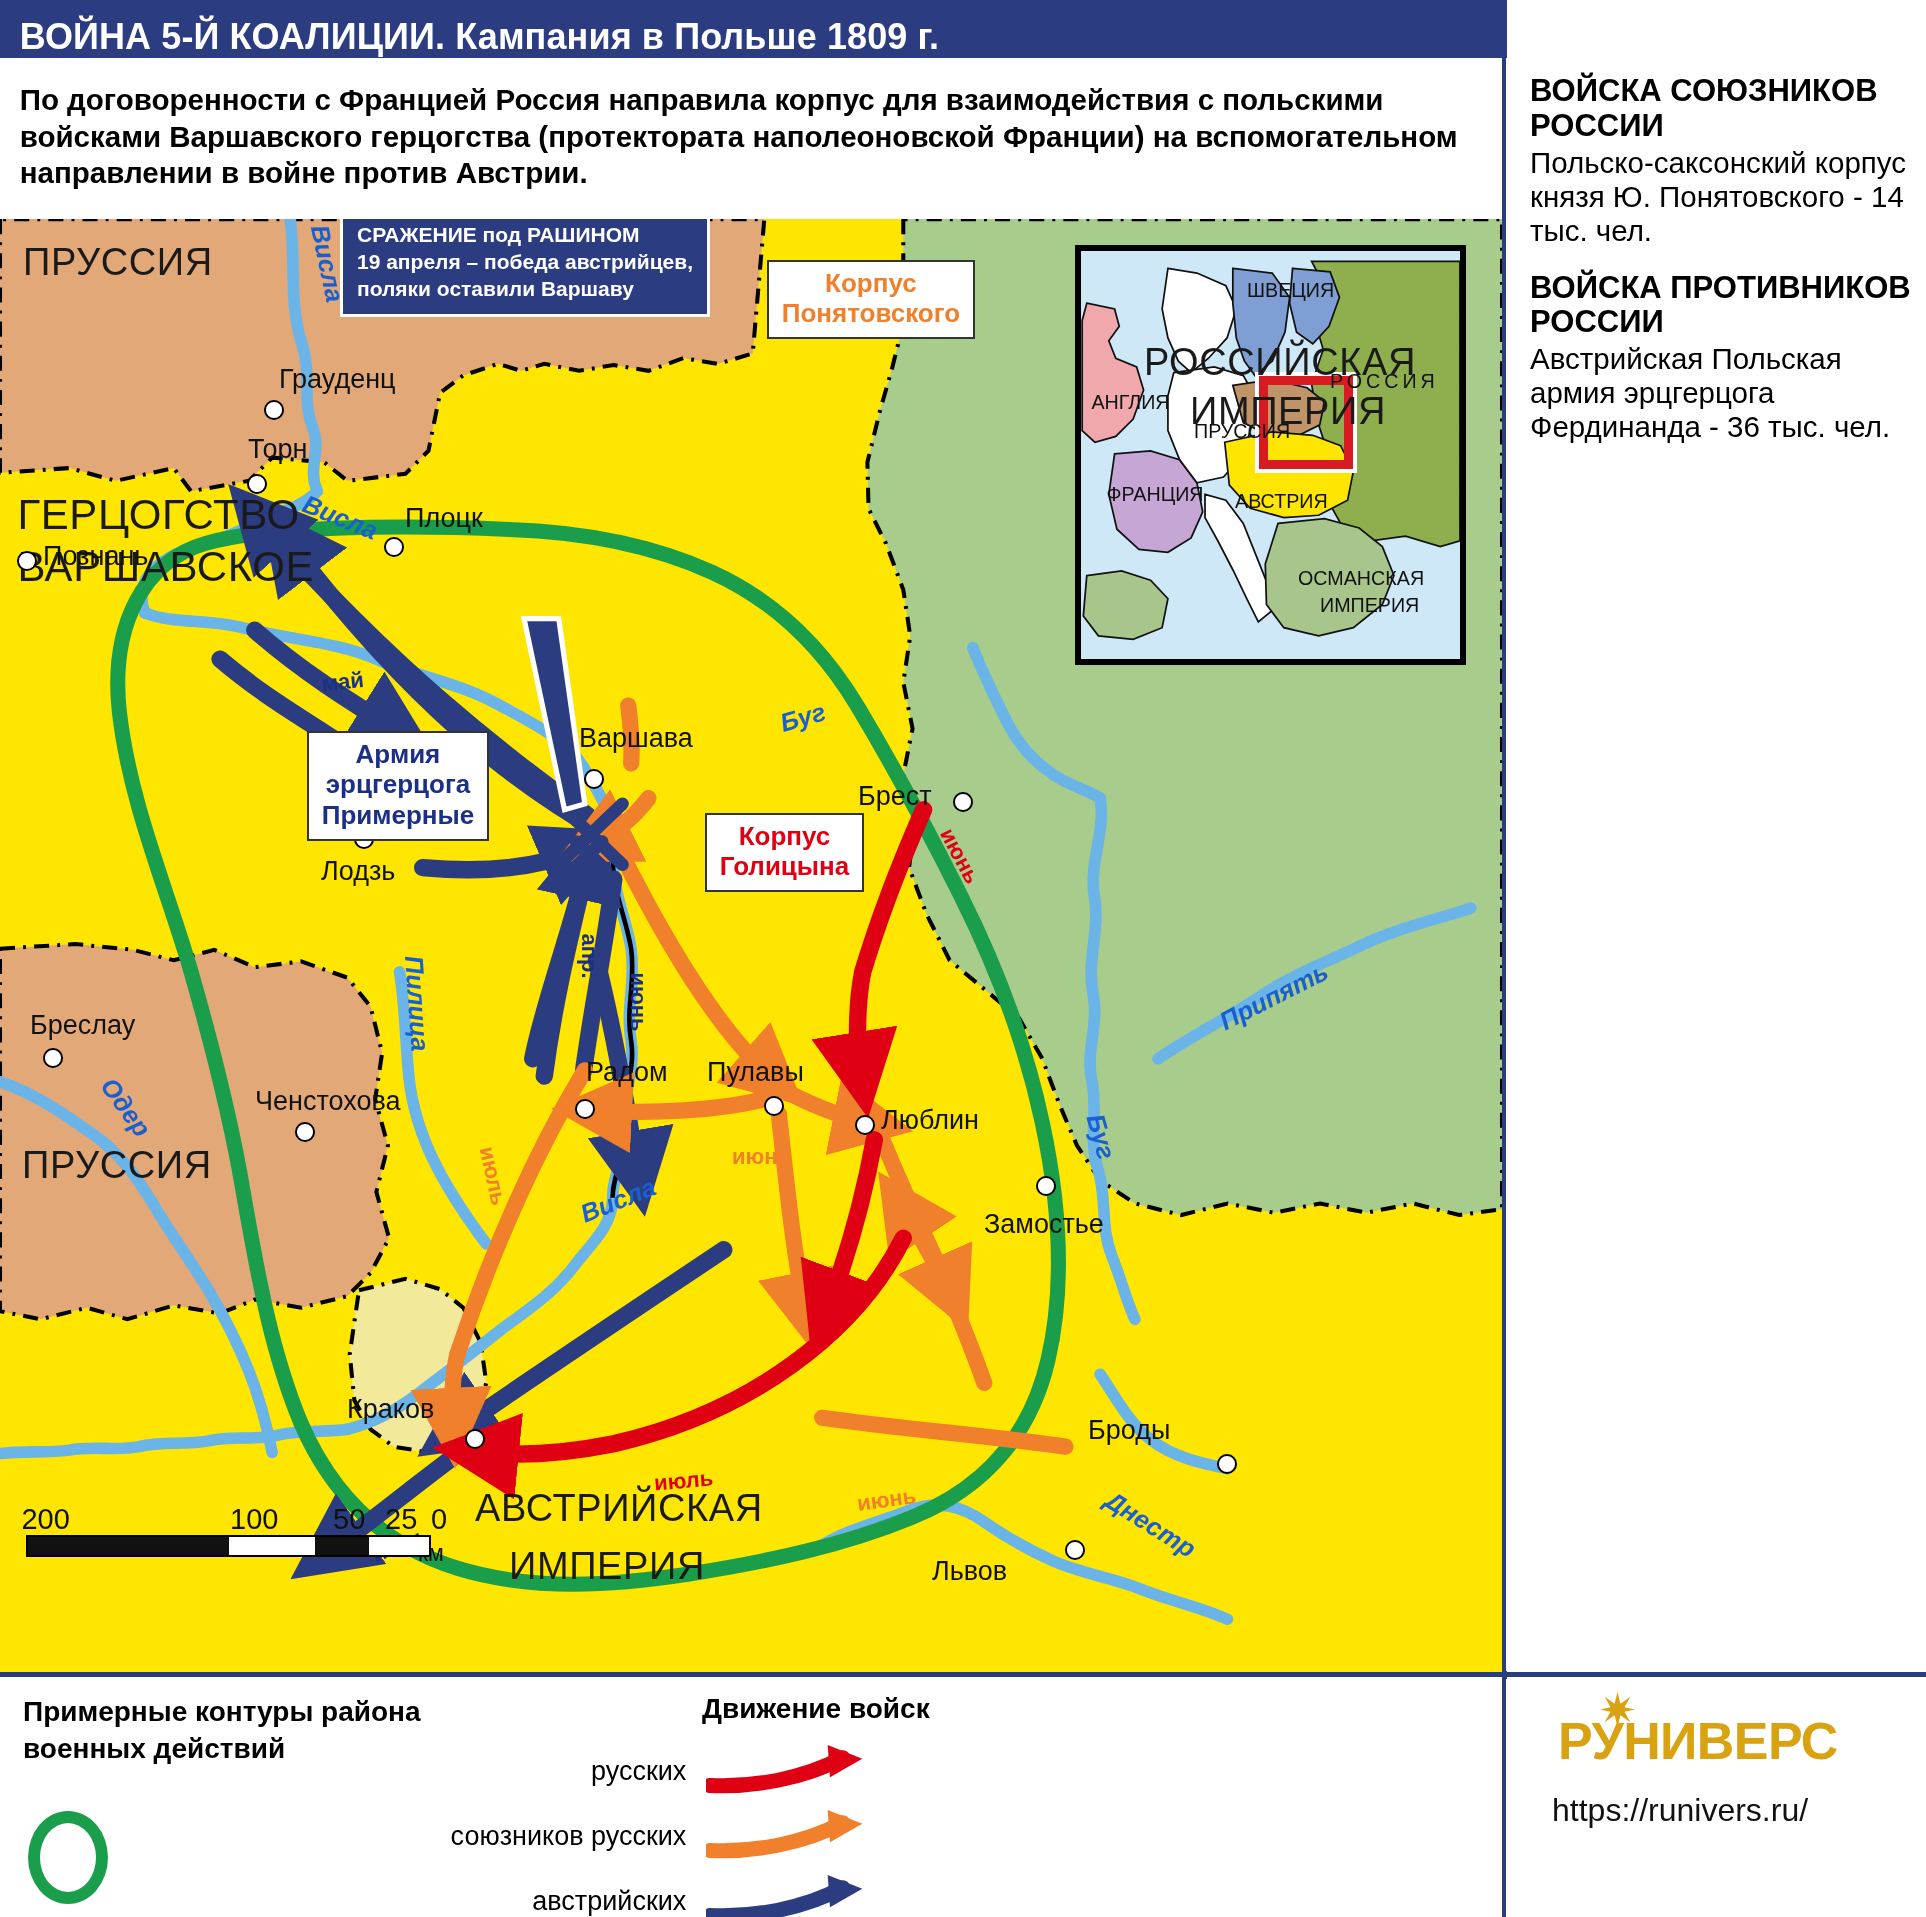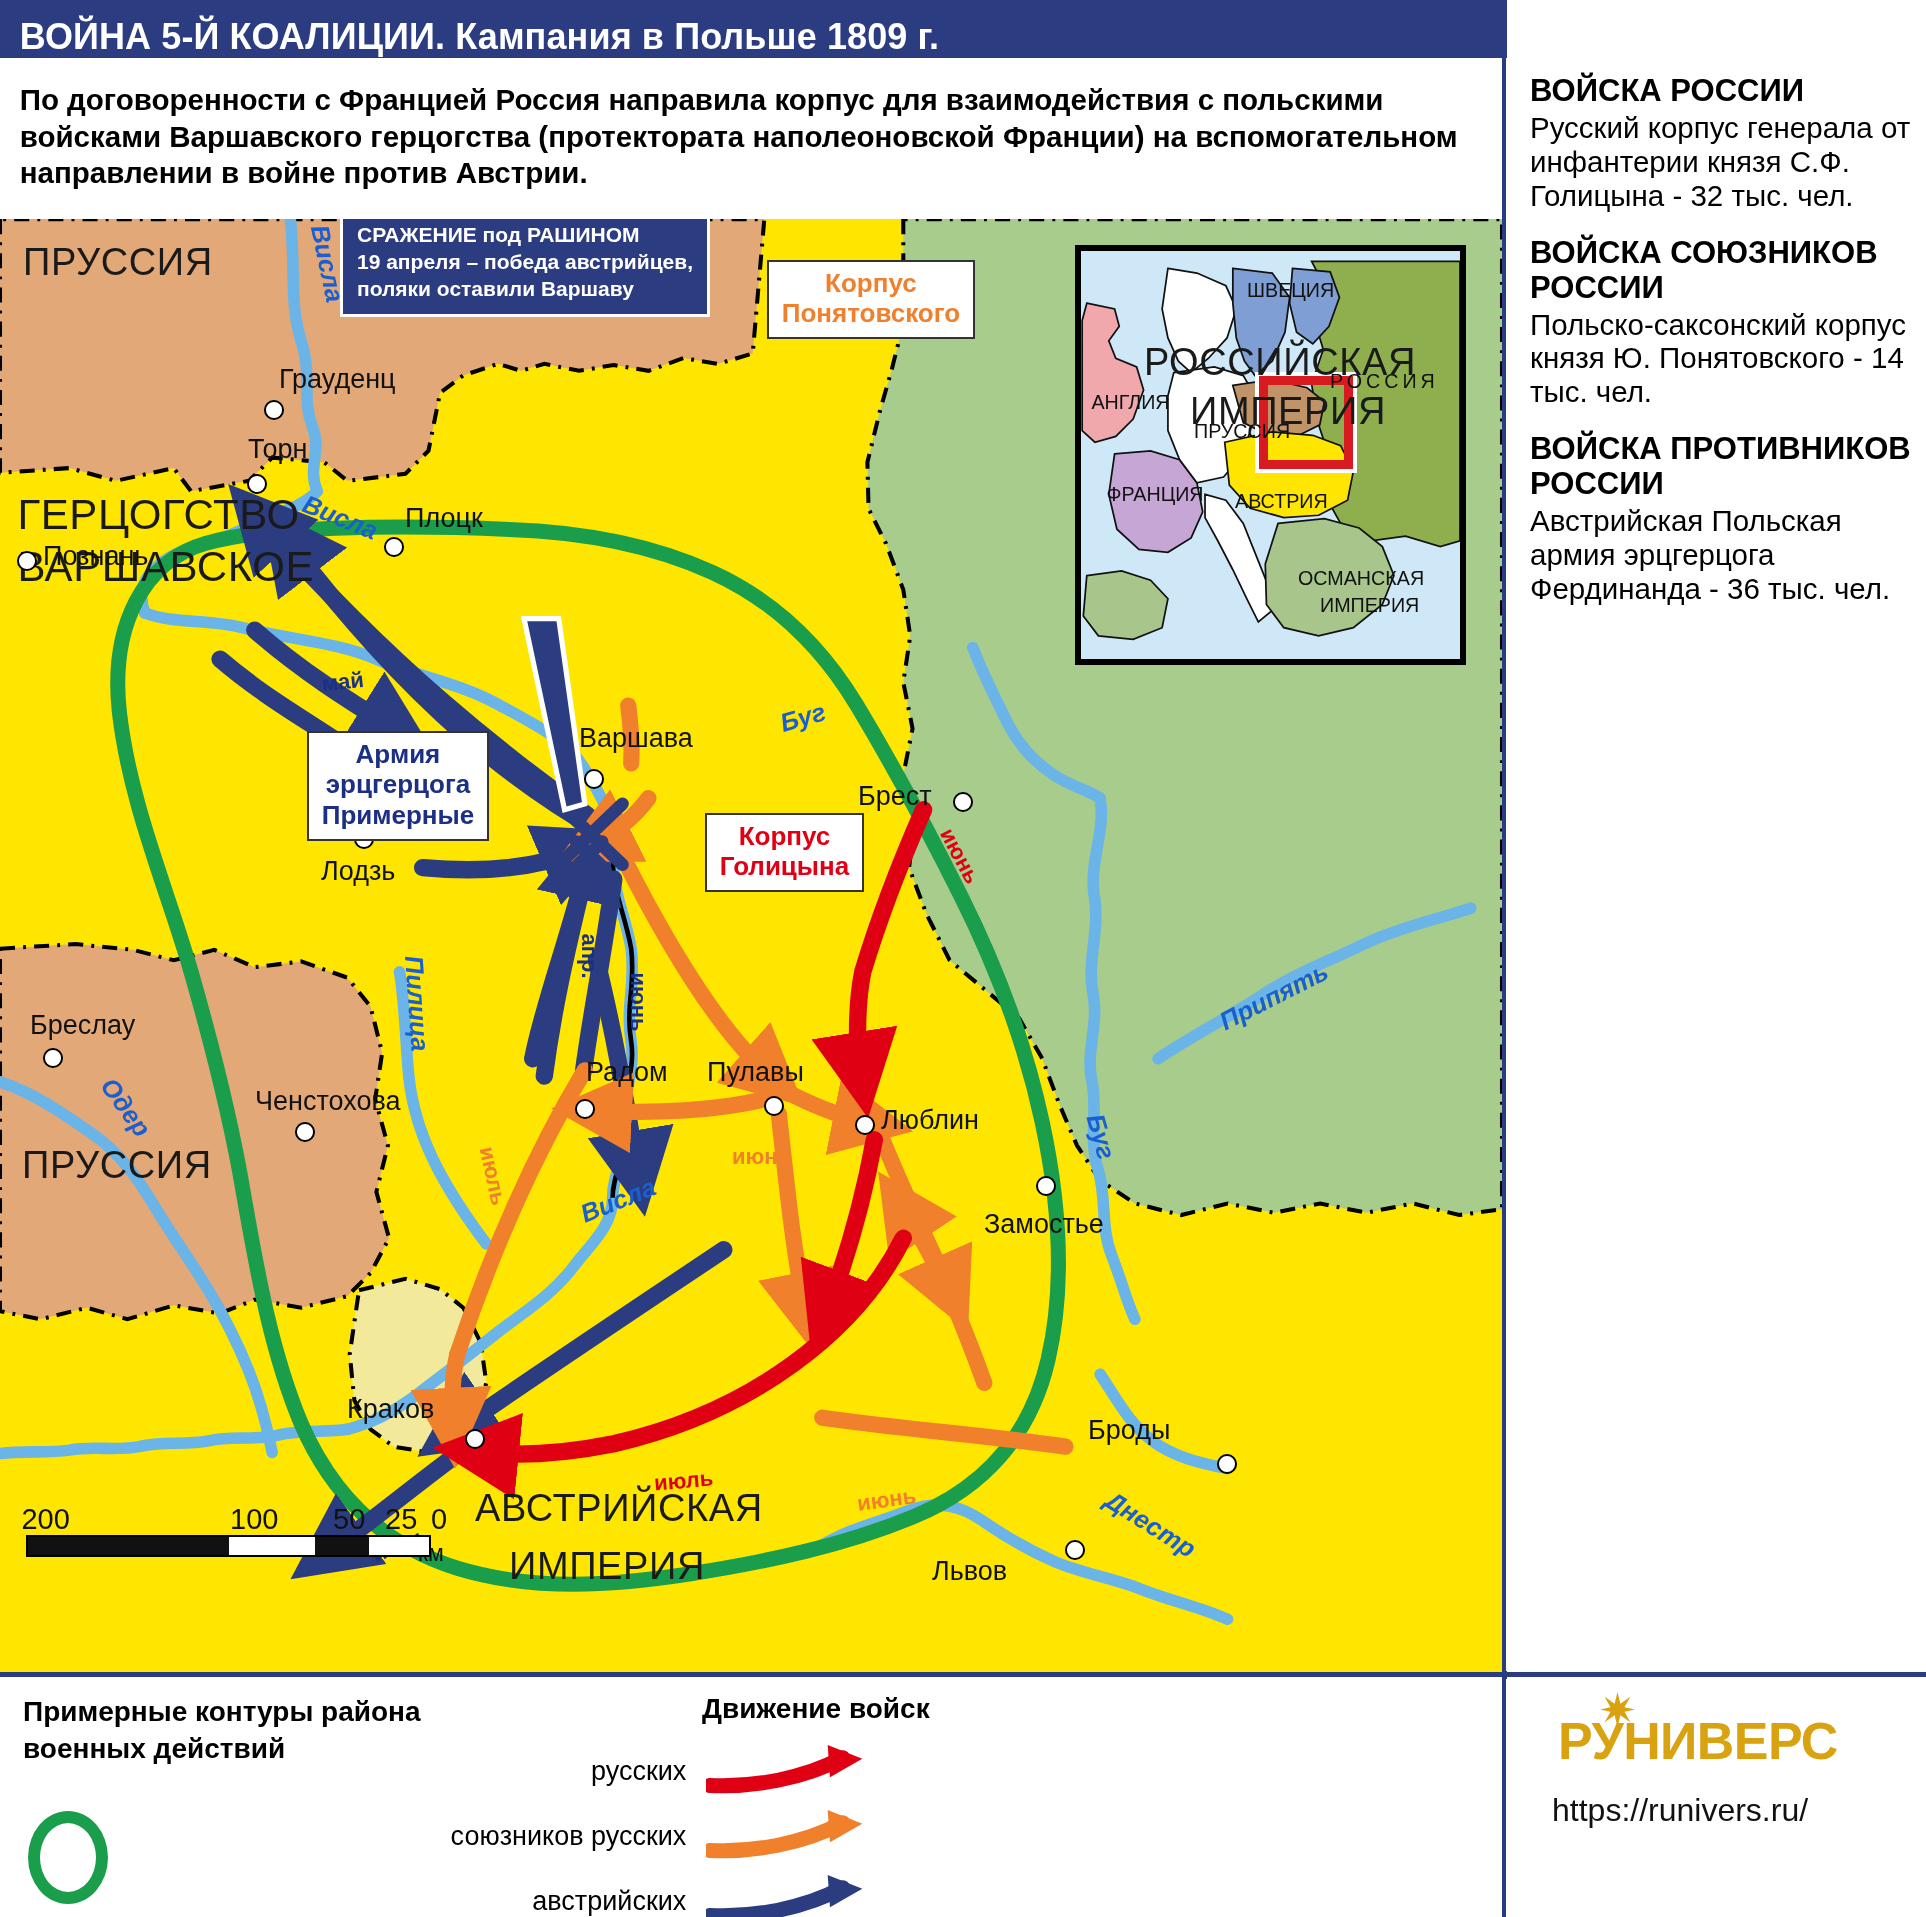--- a/index.html
+++ b/index.html
@@ -150,24 +150,20 @@
   </div>
 
   <div id="intro">
     <p>По договоренности с Францией Россия направила корпус для взаимодействия с польскими войсками Варшавского герцогства (протектората наполеоновской Франции) на вспомогательном направлении в войне против Австрии.</p>
   </div>
 
   <div class="vrule" id="vrule-right"></div>
   <div id="hrule-bottom"></div>
 
   <div id="side-col">
-    <div class="blk">
-      <h3>ВОЙСКА РОССИИ</h3>
-      <p>Русский корпус генерала от инфантерии князя С.Ф. Голицына - 32 тыс. чел.</p>
-    </div>
     <div class="blk">
       <h3>ВОЙСКА СОЮЗНИКОВ РОССИИ</h3>
       <p>Польско-саксонский корпус князя Ю. Понятовского - 14 тыс. чел.</p>
     </div>
     <div class="blk">
       <h3>ВОЙСКА ПРОТИВНИКОВ РОССИИ</h3>
       <p>Австрийская Польская армия эрцгерцога Фердинанда - 36 тыс. чел.</p>
     </div>
   </div>
 

